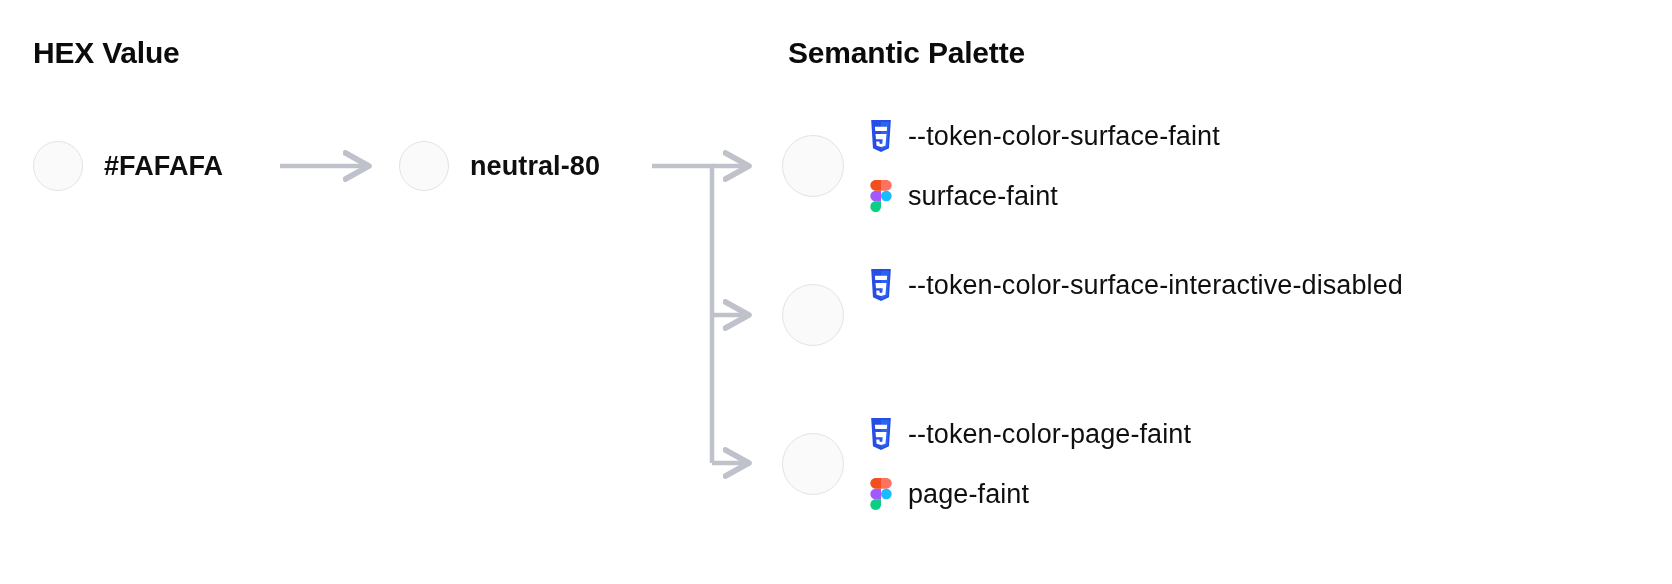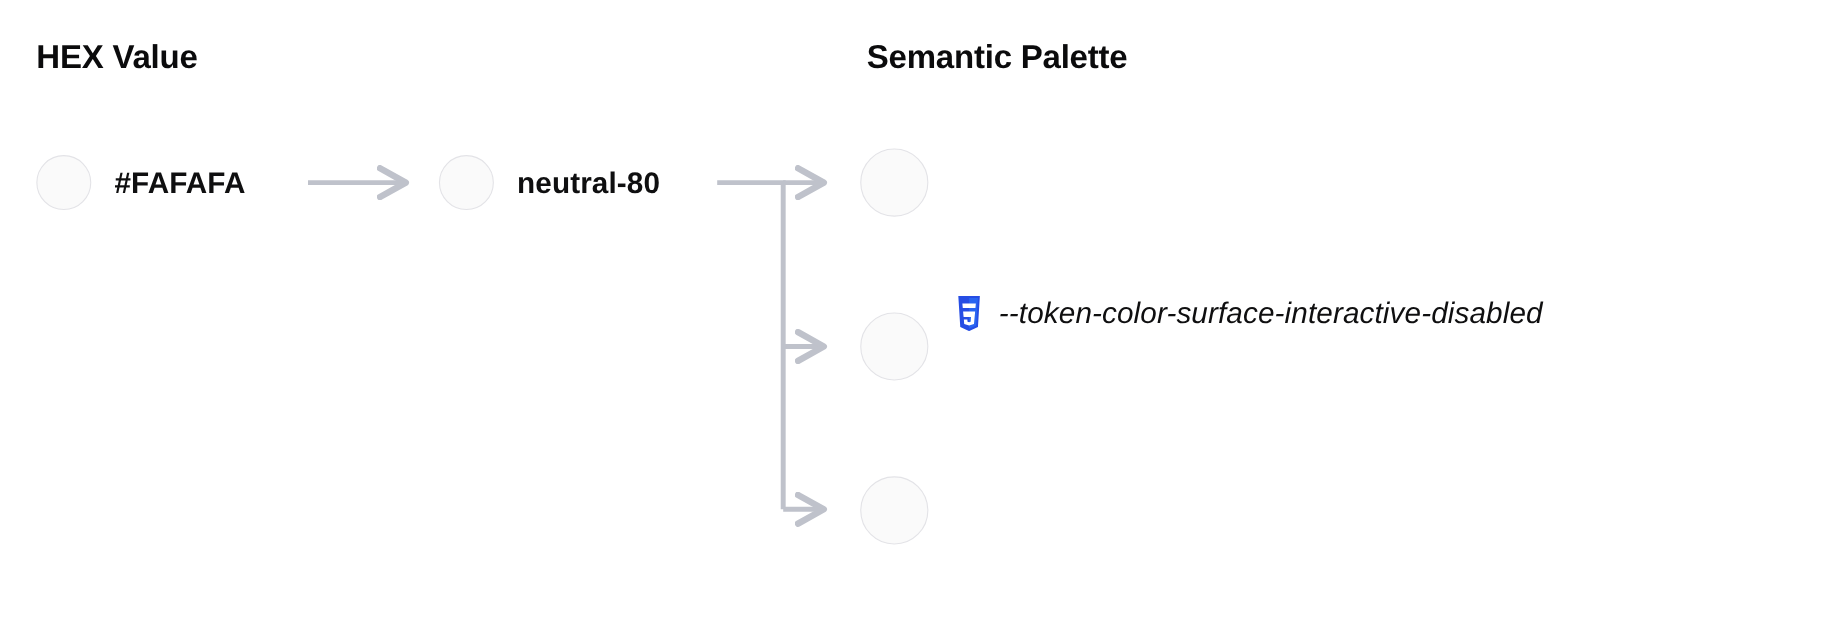--- a/index.html
+++ b/index.html
@@ -79,21 +79,21 @@
     pointer-events: none;
   }
 
   
   .sem-row {
     position: absolute;
     left: 866px;
     width: 800px;
   }
   #sem-row-0 { top: 118px; }
-  #sem-row-1 { top: 267px; font-style: italic; }
+  #sem-row-1 { top: 267px; }
   #sem-row-2 { top: 416px; }
 
   .token-line {
     display: flex;
     align-items: center;
     height: 36px;
     margin-bottom: 24px;
   }
   .token-line:last-child { margin-bottom: 0; }
 
@@ -155,26 +155,66 @@
   <div class="swatch small" id="swatch-hex" style="background: rgb(250, 250, 250);"></div>
   <div class="value-label" id="label-hex">#FAFAFA</div>
 
   <div class="swatch small" id="swatch-core" style="background: rgb(250, 250, 250);"></div>
   <div class="value-label" id="label-core">neutral-80</div>
 
   <div class="swatch large" id="swatch-sem-0" style="background: rgb(250, 250, 250);"></div>
   <div class="swatch large" id="swatch-sem-1" style="background: rgb(250, 250, 250);"></div>
   <div class="swatch large" id="swatch-sem-2" style="background: rgb(250, 250, 250);"></div>
 
-
-  <div class="sem-row" id="sem-row-1">
+  <div class="sem-row" id="sem-row-0">
     <div class="token-line">
       <svg class="token-icon" viewBox="0 0 124 141">
         <path fill="#264DE4" d="M18.8,0 L105.2,0 L97.3,124.7 L61.9,141 L26.7,124.7 Z"></path>
         <path fill="#2965F1" d="M62,8.8 L62,131.9 L90.6,118.7 L97.3,8.8 Z"></path>
         <path fill="#FFFFFF" d="M35,30 L89,30 L87.4,48 L36.8,48 L38,62 L86.2,62 L81.6,113 L62,119 L42.4,113 L41,95 L55,95 L55.8,104 L62,106 L68.2,104 L69.6,85 L40,85 L35,30 Z"></path>
       </svg>
+      <span class="token-text">--token-color-surface-faint</span>
+    </div>
+    <div class="token-line">
+      <svg class="token-icon" viewBox="0 0 96 144">
+        <path fill="#0ACF83" d="M24,144 C37.2,144 48,133.2 48,120 L48,96 L24,96 C10.8,96 0,106.8 0,120 C0,133.2 10.8,144 24,144 Z"></path>
+        <path fill="#A259FF" d="M0,72 C0,58.8 10.8,48 24,48 L48,48 L48,96 L24,96 C10.8,96 0,85.2 0,72 Z"></path>
+        <path fill="#F24E1E" d="M0,24 C0,10.8 10.8,0 24,0 L48,0 L48,48 L24,48 C10.8,48 0,37.2 0,24 Z"></path>
+        <path fill="#FF7262" d="M48,0 L72,0 C85.2,0 96,10.8 96,24 C96,37.2 85.2,48 72,48 L48,48 Z"></path>
+        <path fill="#1ABCFE" d="M96,72 C96,85.2 85.2,96 72,96 C58.8,96 48,85.2 48,72 C48,58.8 58.8,48 72,48 C85.2,48 96,58.8 96,72 Z"></path>
+      </svg>
+      <span class="token-text">surface-faint</span>
+    </div>
+  </div>
+
+  <div class="sem-row" id="sem-row-1">
+    <div class="token-line">
+      <svg class="token-icon" viewBox="0 0 124 141">
+        <path fill="#264DE4" d="M18.8,0 L105.2,0 L97.3,124.7 L61.9,141 L26.7,124.7 Z"></path>
+        <path fill="#2965F1" d="M62,8.8 L62,131.9 L90.6,118.7 L97.3,8.8 Z"></path>
+        <path fill="#FFFFFF" d="M35,30 L89,30 L87.4,48 L36.8,48 L38,62 L86.2,62 L81.6,113 L62,119 L42.4,113 L41,95 L55,95 L55.8,104 L62,106 L68.2,104 L69.6,85 L40,85 L35,30 Z"></path>
+      </svg>
       <span class="token-text">--token-color-surface-interactive-disabled</span>
     </div>
   </div>
 
+  <div class="sem-row" id="sem-row-2">
+    <div class="token-line">
+      <svg class="token-icon" viewBox="0 0 124 141">
+        <path fill="#264DE4" d="M18.8,0 L105.2,0 L97.3,124.7 L61.9,141 L26.7,124.7 Z"></path>
+        <path fill="#2965F1" d="M62,8.8 L62,131.9 L90.6,118.7 L97.3,8.8 Z"></path>
+        <path fill="#FFFFFF" d="M35,30 L89,30 L87.4,48 L36.8,48 L38,62 L86.2,62 L81.6,113 L62,119 L42.4,113 L41,95 L55,95 L55.8,104 L62,106 L68.2,104 L69.6,85 L40,85 L35,30 Z"></path>
+      </svg>
+      <span class="token-text">--token-color-page-faint</span>
+    </div>
+    <div class="token-line">
+      <svg class="token-icon" viewBox="0 0 96 144">
+        <path fill="#0ACF83" d="M24,144 C37.2,144 48,133.2 48,120 L48,96 L24,96 C10.8,96 0,106.8 0,120 C0,133.2 10.8,144 24,144 Z"></path>
+        <path fill="#A259FF" d="M0,72 C0,58.8 10.8,48 24,48 L48,48 L48,96 L24,96 C10.8,96 0,85.2 0,72 Z"></path>
+        <path fill="#F24E1E" d="M0,24 C0,10.8 10.8,0 24,0 L48,0 L48,48 L24,48 C10.8,48 0,37.2 0,24 Z"></path>
+        <path fill="#FF7262" d="M48,0 L72,0 C85.2,0 96,10.8 96,24 C96,37.2 85.2,48 72,48 L48,48 Z"></path>
+        <path fill="#1ABCFE" d="M96,72 C96,85.2 85.2,96 72,96 C58.8,96 48,85.2 48,72 C48,58.8 58.8,48 72,48 C85.2,48 96,58.8 96,72 Z"></path>
+      </svg>
+      <span class="token-text">page-faint</span>
+    </div>
+  </div>
 
 </div>
 
 </body></html>

